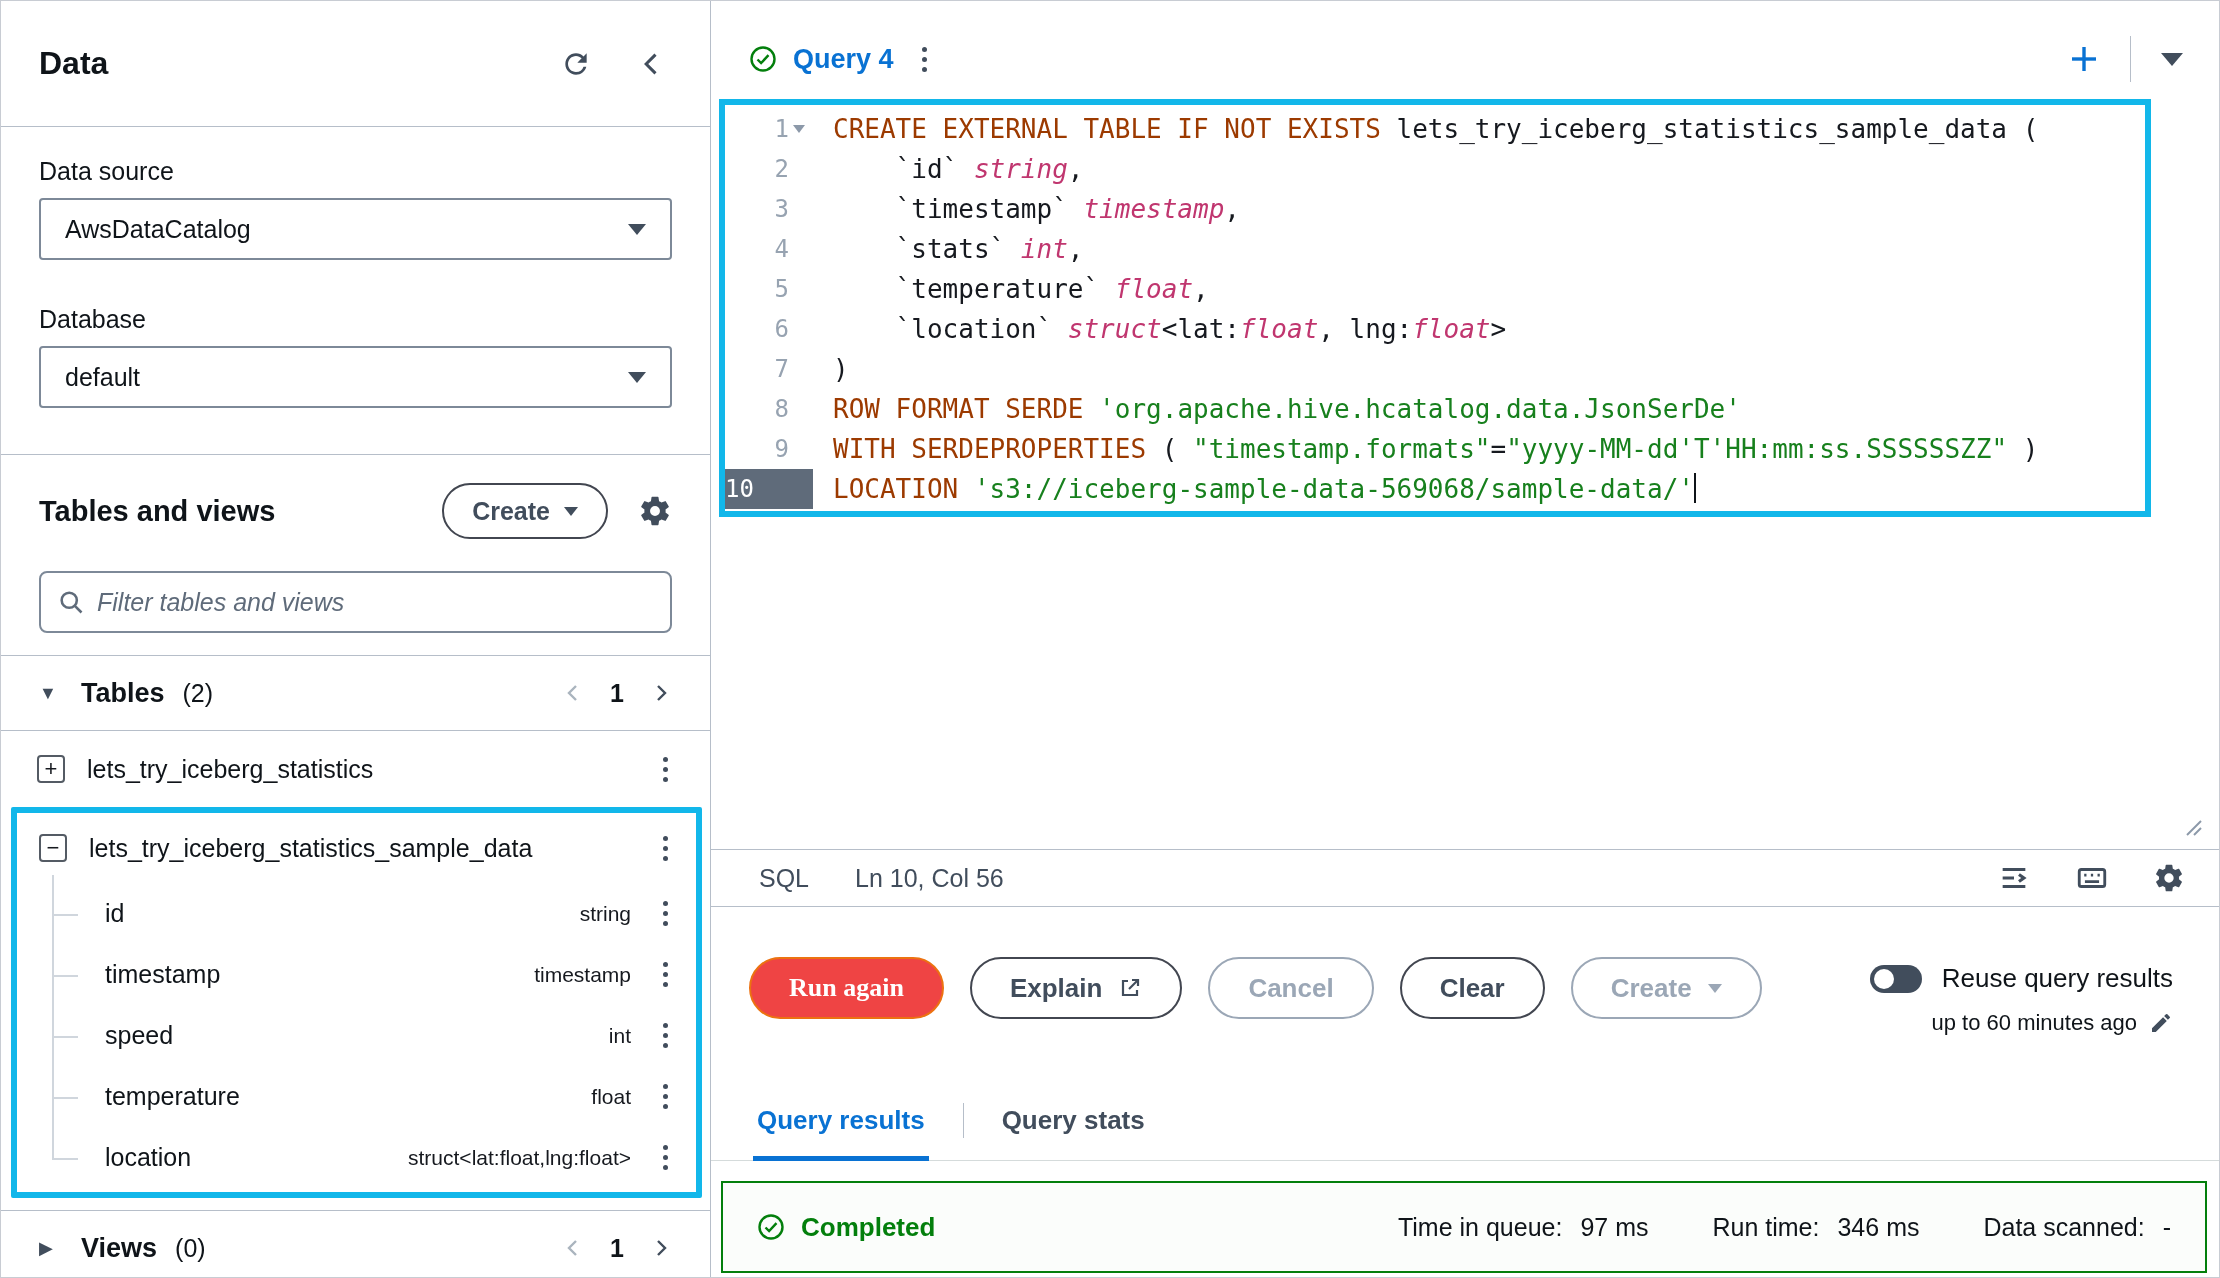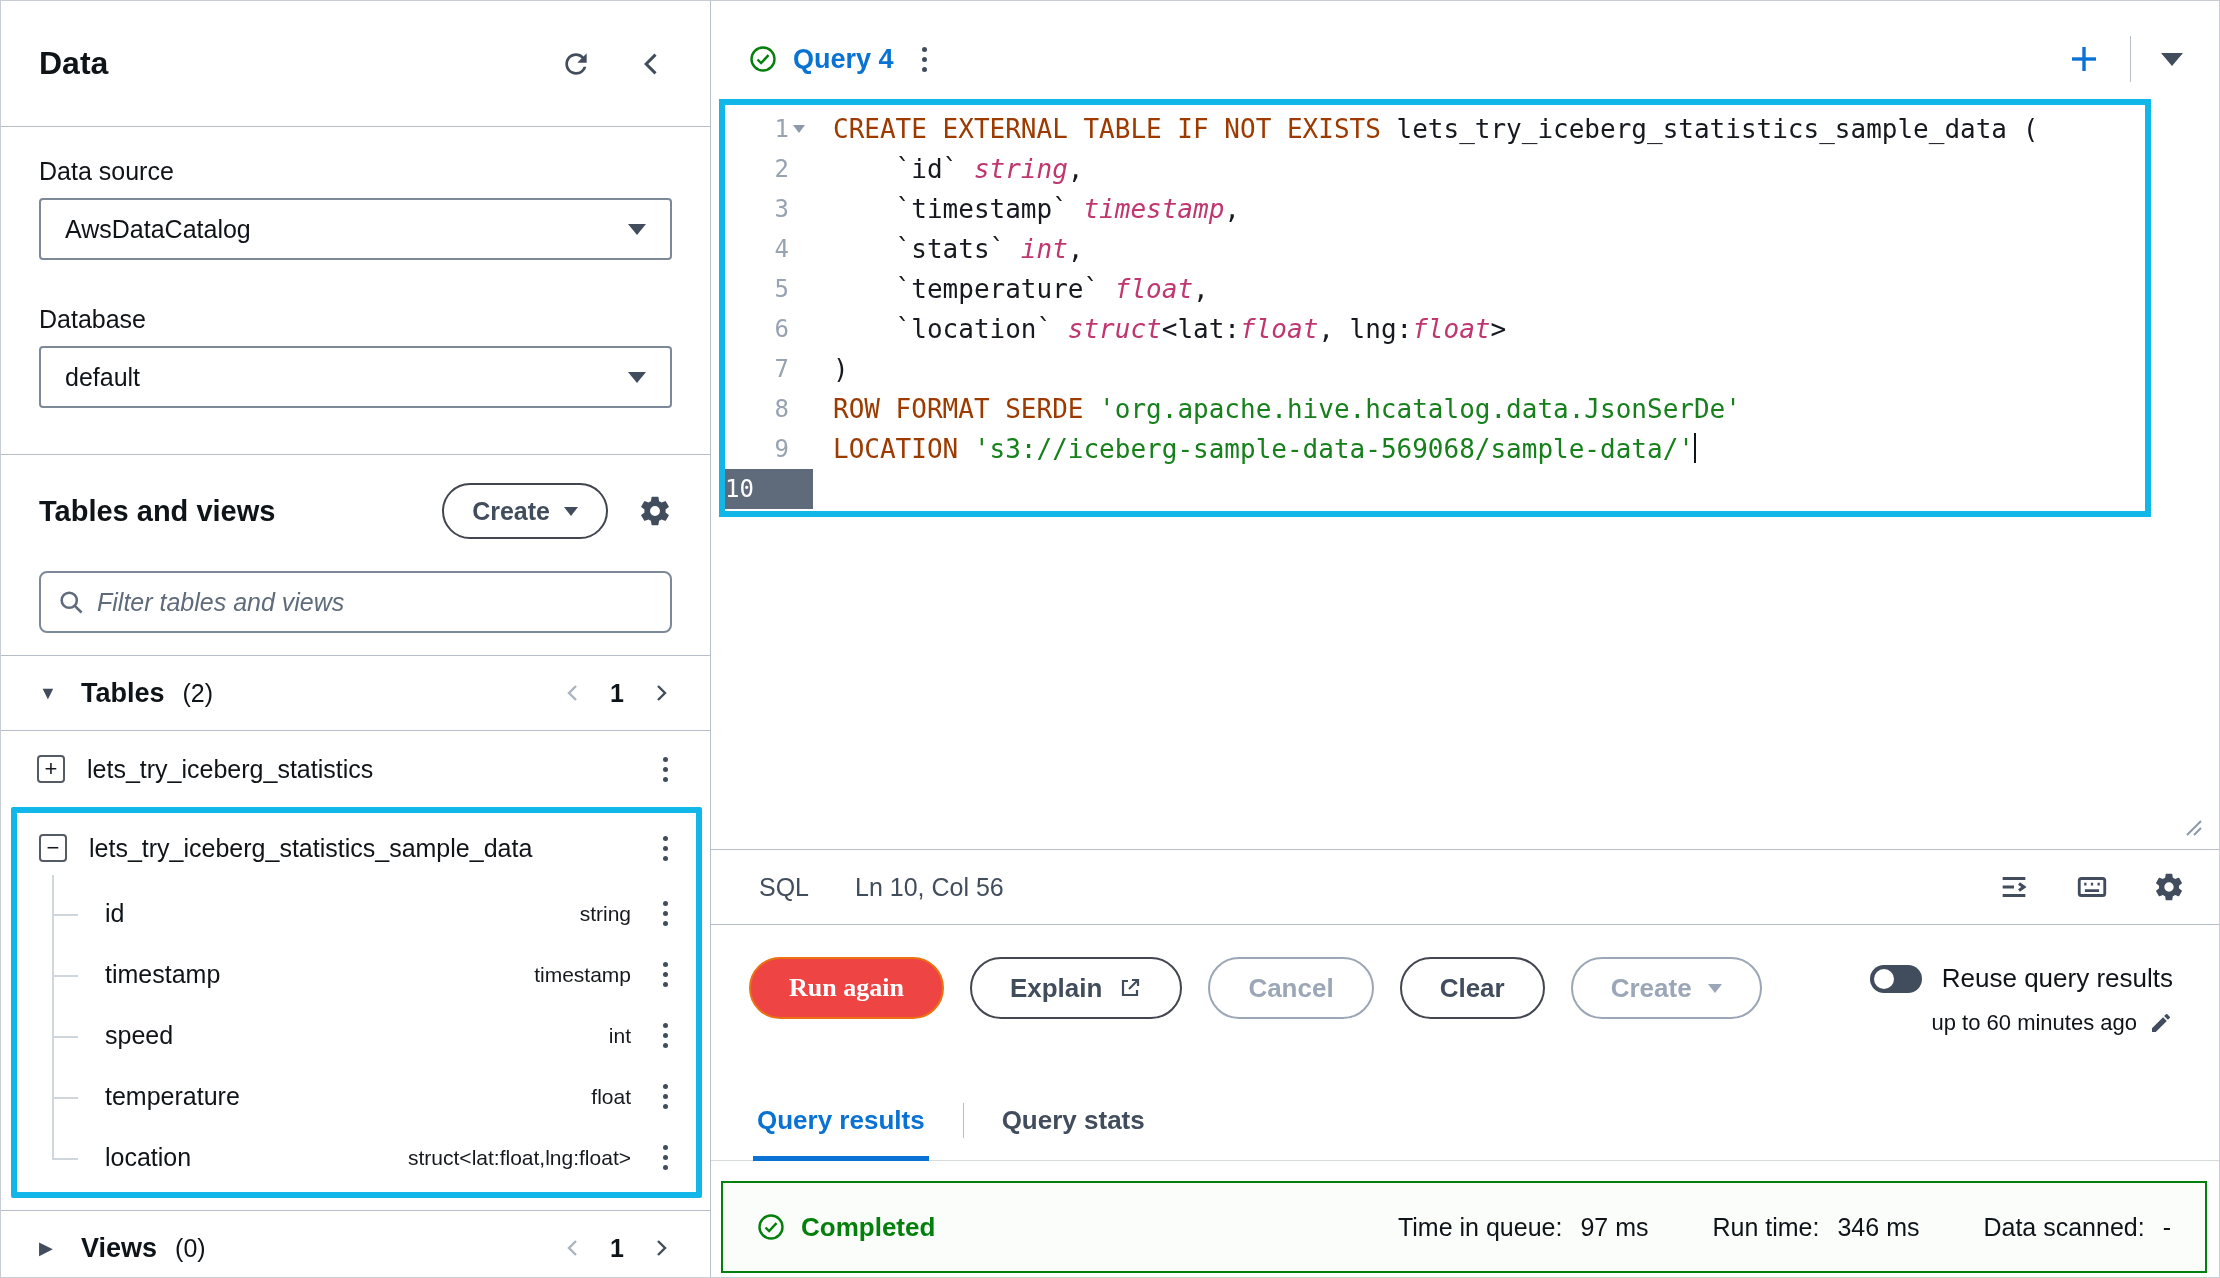--- a/index.html
+++ b/index.html
@@ -91,21 +91,21 @@
   .g-line.active { background: #5f6b7a; color: #fff; gap: 47px; }
   .code { flex: 1; padding: 4px 0 0 20px; overflow: hidden; }
   .c-line { height: 40px; line-height: 40px; white-space: pre; font-family: "DejaVu Sans Mono", monospace; font-size: 26px; color: #16191f; }
   .t-k { color: #9c3a00; }
   .t-p { color: #16191f; }
   .t-ty { color: #c0366f; font-style: italic; }
   .t-s { color: #17801d; }
   .cursor { display: inline-block; width: 2px; height: 30px; background: #0f1419; vertical-align: -5px; }
   .resize-handle { position: absolute; right: 16px; top: 716px; }
 
-  .statusbar { position: absolute; top: 848px; left: 0; right: 0; height: 76px; border-top: 1px solid #b6bec9; border-bottom: 1px solid #b6bec9; display: flex; align-items: center; padding: 0 34px 0 48px; font-size: 25px; color: #414d5c; }
+  .statusbar { position: absolute; top: 848px; left: 0; right: 0; height: 58px; border-top: 1px solid #b6bec9; border-bottom: 1px solid #b6bec9; display: flex; align-items: center; padding: 0 34px 0 48px; font-size: 25px; color: #414d5c; }
   .lncol { margin-left: 46px; }
   .sb-icons { margin-left: auto; display: flex; align-items: center; gap: 44px; }
 
   .actions { position: absolute; top: 956px; left: 0; right: 0; height: 116px; display: flex; align-items: flex-start; gap: 26px; padding-left: 38px; }
   .btn {
     height: 62px; border-radius: 31px; border: 2px solid #424650; background: #fff; color: #414d5c;
     font-family: inherit; font-size: 26px; font-weight: 700; padding: 0 38px;
     display: inline-flex; align-items: center; gap: 16px; cursor: pointer; flex: none;
   }
   .btn.primary { background: #ef4444; border-color: #ec7211; color: #fff; font-family: Liberation Serif, serif; }
@@ -363,20 +363,21 @@
         </div>
       <div class="code">
           <div class="c-line"><span class="t-k">CREATE EXTERNAL TABLE IF NOT EXISTS</span><span class="t-p"> lets_try_iceberg_statistics_sample_data (</span></div>
           <div class="c-line"><span class="t-p">    `id` </span><span class="t-ty">string</span><span class="t-p">,</span></div>
           <div class="c-line"><span class="t-p">    `timestamp` </span><span class="t-ty">timestamp</span><span class="t-p">,</span></div>
           <div class="c-line"><span class="t-p">    `stats` </span><span class="t-ty">int</span><span class="t-p">,</span></div>
           <div class="c-line"><span class="t-p">    `temperature` </span><span class="t-ty">float</span><span class="t-p">,</span></div>
           <div class="c-line"><span class="t-p">    `location` </span><span class="t-ty">struct</span><span class="t-p">&lt;lat:</span><span class="t-ty">float</span><span class="t-p">, lng:</span><span class="t-ty">float</span><span class="t-p">&gt;</span></div>
           <div class="c-line"><span class="t-p">)</span></div>
           <div class="c-line"><span class="t-k">ROW FORMAT SERDE</span><span class="t-p"> </span><span class="t-s">'org.apache.hive.hcatalog.data.JsonSerDe'</span></div>
+          <div class="c-line"><span class="t-k">WITH SERDEPROPERTIES</span><span class="t-p"> ( </span><span class="t-s">"timestamp.formats"</span><span class="t-p">=</span><span class="t-s">"yyyy-MM-dd'T'HH:mm:ss.SSSSSSZZ"</span><span class="t-p"> )</span></div>
           <div class="c-line"><span class="t-k">LOCATION</span><span class="t-p"> </span><span class="t-s">'s3://iceberg-sample-data-569068/sample-data/'</span><span class="cursor"></span></div>
         </div>
     </div>
     <svg class="resize-handle" width="24" height="24" viewBox="0 0 24 24">
         <line x1="22" y1="8" x2="8" y2="22" stroke="#8c99a9" stroke-width="2"></line>
         <line x1="22" y1="15" x2="15" y2="22" stroke="#8c99a9" stroke-width="2"></line>
       </svg>
   </div>
 
   <div class="statusbar">

